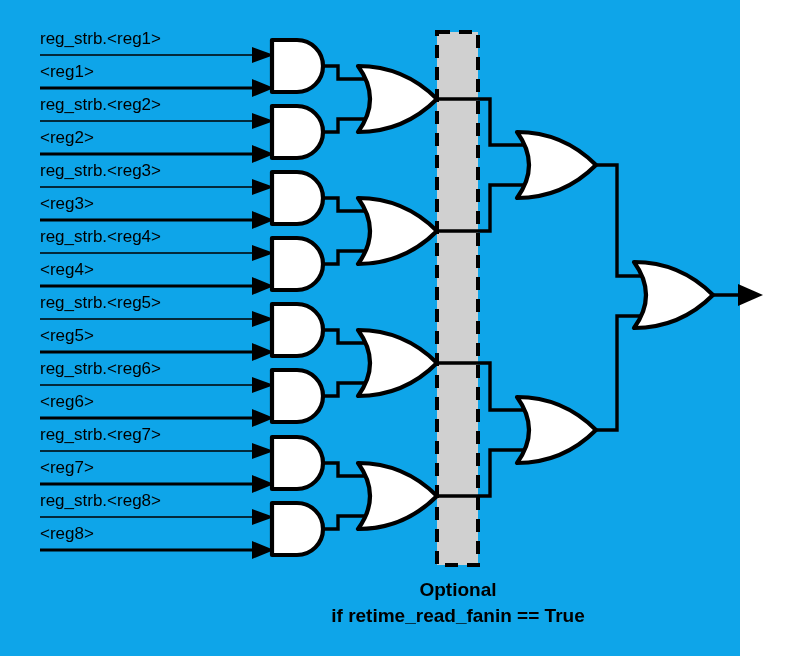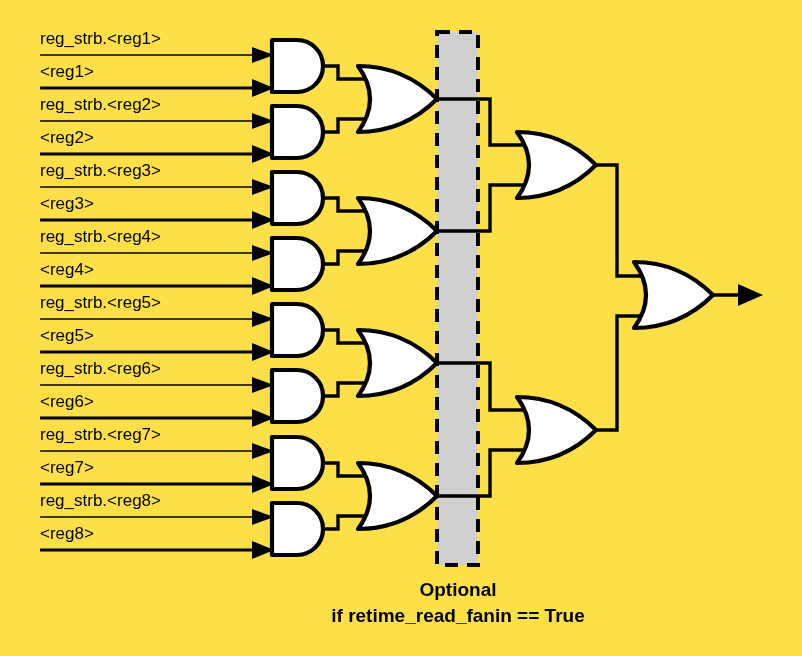--- a/index.html
+++ b/index.html
@@ -8,23 +8,23 @@
     background: #ffffff;
   }
   body {
     width: 802px;
     height: 656px;
     overflow: hidden;
     font-family: "Liberation Sans", sans-serif;
   }
   #diagram-root {
     position: relative;
-    width: 802px;
+    width: 740px;
     height: 656px;
-    background: #fde047;
+    background: #0ea5e9;
     text-decoration: underline;
   }
   svg#logic-svg {
     display: block;
     width: 802px;
     height: 656px;
   }
   .sig-label {
     font-family: "Liberation Sans", sans-serif;
     font-size: 17px;

